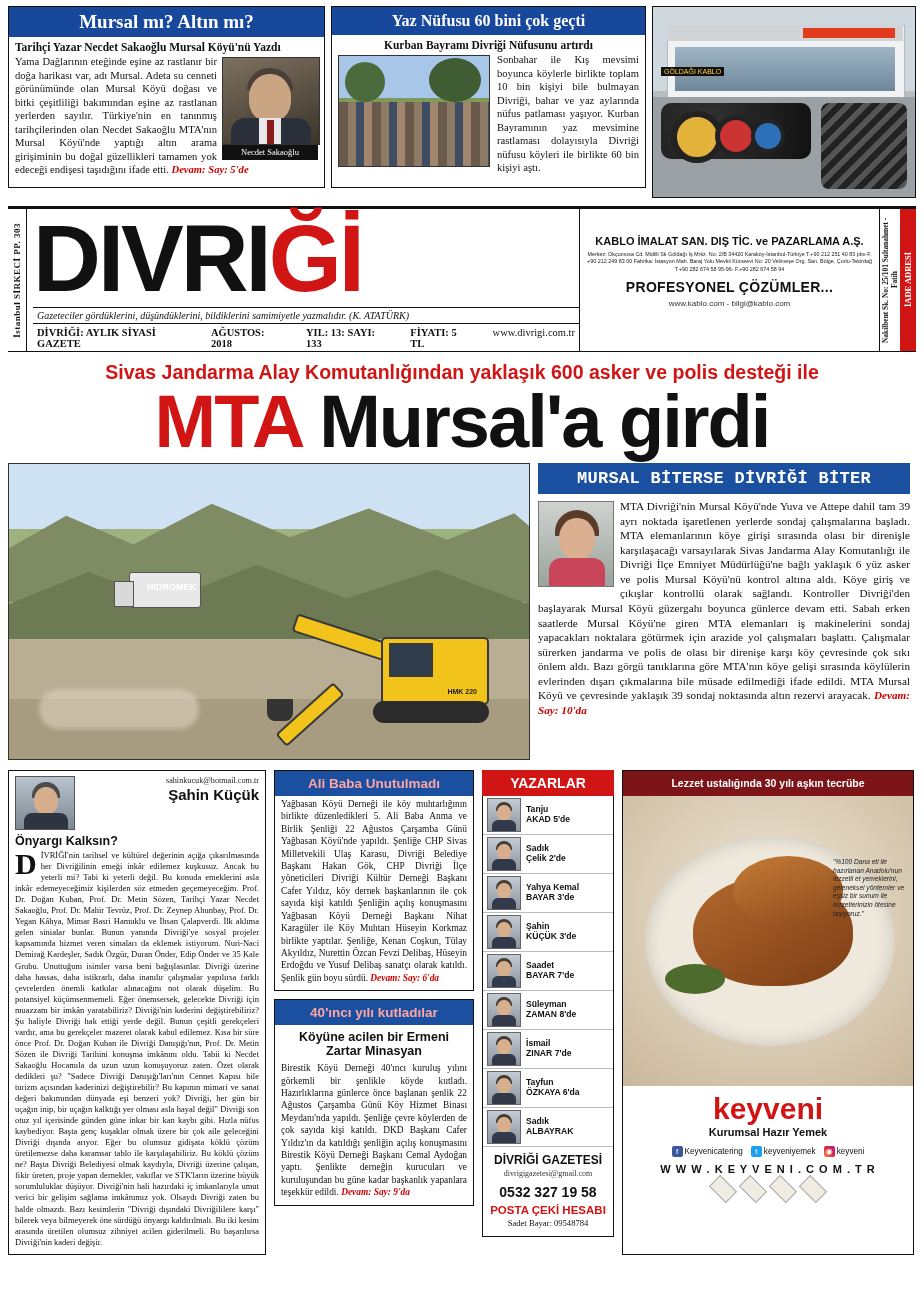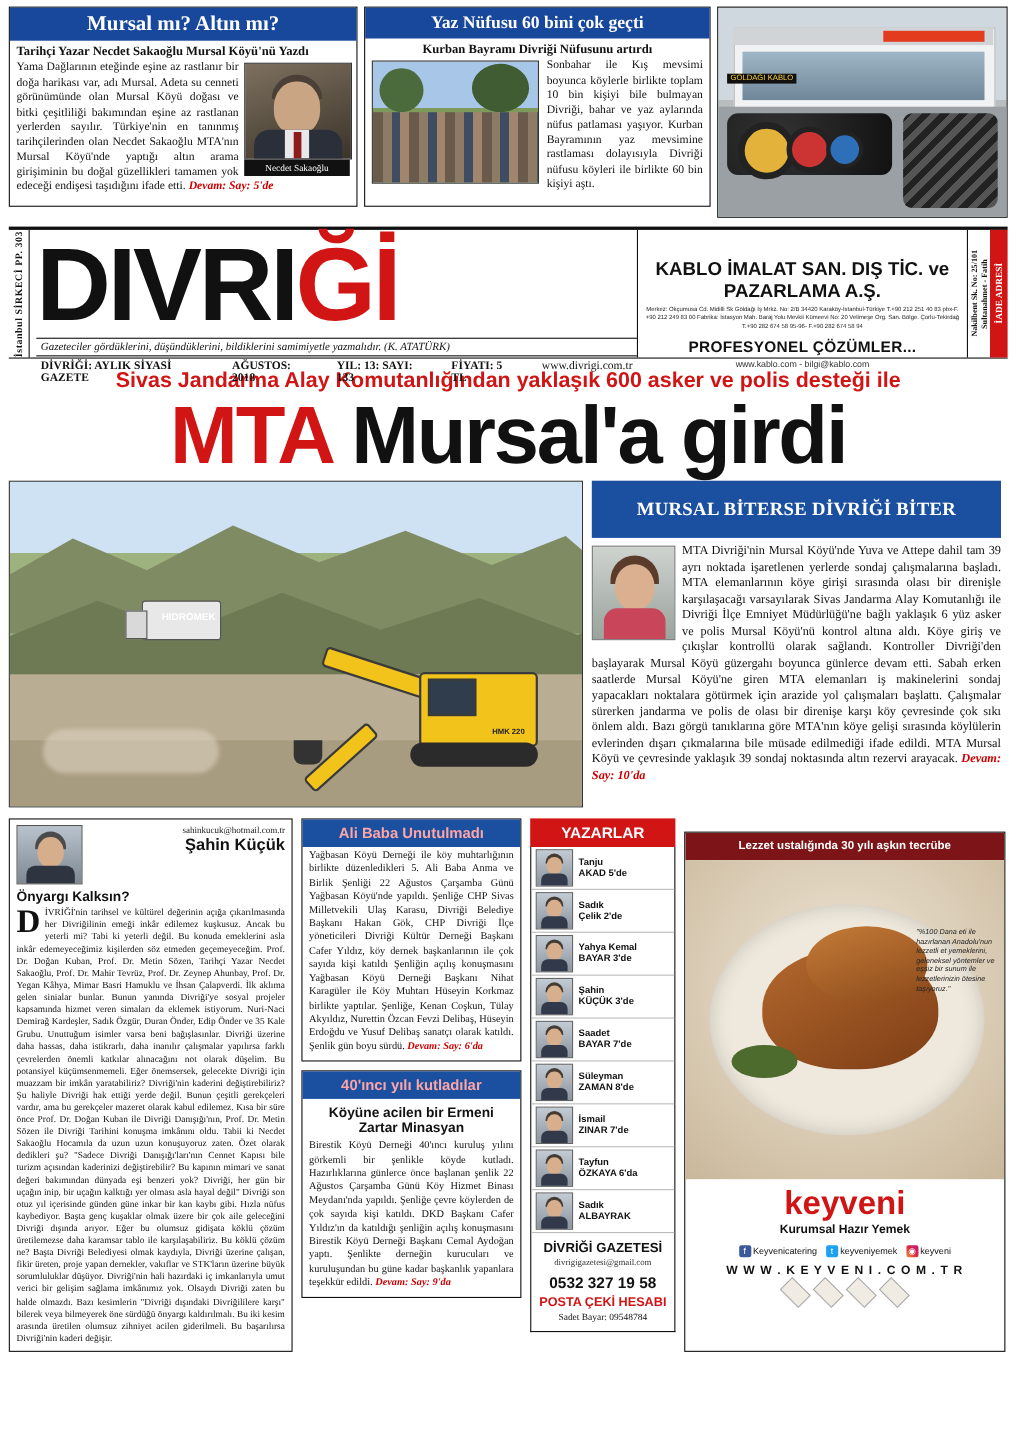--- a/index.html
+++ b/index.html
@@ -38,31 +38,31 @@
   .ad3 .win{position:absolute;left:22px;top:40px;width:220px;height:44px;background:linear-gradient(#9fb6c6,#6f8799);}
   .ad3 .ground{position:absolute;left:0;top:90px;width:264px;height:102px;background:#9aa0a3;}
   .ad3 .cable{position:absolute;left:8px;top:96px;width:150px;height:56px;background:radial-gradient(circle at 30% 40%,#333,#111);border-radius:10px;}
   .ad3 .c1{position:absolute;left:18px;top:104px;width:40px;height:40px;border-radius:50%;background:#e2b23a;border:6px solid #222;}
   .ad3 .c2{position:absolute;left:62px;top:108px;width:32px;height:32px;border-radius:50%;background:#c33;border:5px solid #222;}
   .ad3 .c3{position:absolute;left:98px;top:112px;width:26px;height:26px;border-radius:50%;background:#2d6fb8;border:4px solid #222;}
   .ad3 .roll{position:absolute;left:168px;top:96px;width:86px;height:86px;background:repeating-linear-gradient(135deg,#222 0 6px,#555 6px 12px);border-radius:8px;}
   .ad3 .lbl{position:absolute;left:8px;top:60px;background:#111;color:#ffd23f;font-size:7px;padding:1px 3px;font-family:"Liberation Sans",sans-serif;}
 
   
-  .masthead{position:relative;margin:6px 8px 0 8px;border-top:3px solid #111;border-bottom:1px solid #111;display:flex;height:120px;box-sizing:border-box;justify-content:center;}
+  .masthead{position:relative;margin:6px 8px 0 8px;border-top:3px solid #111;border-bottom:1px solid #111;display:flex;height:146px;box-sizing:border-box;justify-content:center;}
   .side-left{width:18px;border-right:1px solid #111;display:flex;align-items:center;justify-content:center;}
   .side-left span{writing-mode:vertical-rl;transform:rotate(180deg);font-size:9px;font-weight:bold;letter-spacing:.5px;}
   .name-col{flex:1;position:relative;padding:4px 0 0 6px;}
   .logo{font-family:"Liberation Sans",sans-serif;font-weight:bold;font-size:94px;line-height:.98;letter-spacing:-3px;color:#111;}
   .logo .red{color:#d11414;}
   .motto{font-size:10px;font-style:italic;border-top:1px solid #111;border-bottom:1px solid #111;padding:2px 4px;margin-top:2px;}
   .issueline{display:flex;font-size:10.5px;font-weight:bold;padding:3px 4px;gap:26px;}
   .issueline .last{margin-left:auto;font-weight:normal;}
   .ad-col{width:300px;border-left:1px solid #111;padding:4px 6px;box-sizing:border-box;font-family:"Liberation Sans",sans-serif;}
-  .ad-col .t1{font-size:17px;font-weight:bold;text-align:center;margin-top:22px;}
+  .ad-col .t1{font-size:11px;font-weight:bold;text-align:center;margin-top:22px;}
   .ad-col .t2{font-size:5.4px;line-height:1.35;text-align:center;margin-top:4px;color:#222;}
   .ad-col .t3{font-size:14px;font-weight:bold;text-align:center;margin-top:6px;letter-spacing:.3px;}
   .brandrow{display:flex;align-items:center;justify-content:center;gap:5px;margin-top:3px;}
   .brandrow .circ{width:22px;height:22px;border-radius:50%;background:#d11414;position:relative;}
   .brandrow .circ:after{content:"";position:absolute;left:6px;top:6px;width:10px;height:10px;border-radius:50%;background:#fff;}
   .brandrow .bn{font-size:21px;font-weight:bold;}
   .brandrow .bn i{color:#d11414;font-style:normal;}
   .ad-col .t4{font-size:8px;text-align:center;margin-top:4px;color:#333;}
   .side-right{width:20px;border-left:1px solid #111;display:flex;align-items:center;justify-content:center;}
   .side-right span{writing-mode:vertical-rl;transform:rotate(180deg);font-size:7.4px;font-weight:bold;text-align:center;}
@@ -89,34 +89,34 @@
   .mp-mac .arm{position:absolute;right:86px;bottom:56px;width:110px;height:15px;background:#f2c31a;border:2px solid #3a3a3a;transform:rotate(18deg);transform-origin:right center;border-radius:4px;}
   .mp-mac .arm2{position:absolute;right:150px;bottom:26px;width:74px;height:13px;background:#f2c31a;border:2px solid #3a3a3a;transform:rotate(-42deg);transform-origin:right center;border-radius:4px;}
   .mp-mac .bucket{position:absolute;right:196px;bottom:2px;width:26px;height:22px;background:#333;border-radius:0 0 8px 8px;}
   .mp-logo{position:absolute;right:52px;bottom:64px;font-size:7px;font-weight:bold;color:#222;font-family:"Liberation Sans",sans-serif;}
   .mp-logo2{position:absolute;left:138px;top:118px;font-size:9px;font-weight:bold;color:#fff;font-family:"Liberation Sans",sans-serif;}
   .mp-truck{position:absolute;left:120px;top:108px;width:70px;height:34px;background:#e8e8e8;border:1px solid #555;border-radius:3px;}
   .mp-truck .c{position:absolute;left:-16px;top:8px;width:18px;height:24px;background:#d9d9d9;border:1px solid #555;}
   .mp-dust{position:absolute;left:30px;bottom:30px;width:160px;height:40px;background:rgba(220,210,190,.6);border-radius:40px;filter:blur(2px);}
 
   .col-right{width:372px;}
-  .bluebar{background:#1b4fa0;color:#fff;font-family:Liberation Serif, serif;font-weight:bold;font-size:17px;text-align:center;padding:16px 0;letter-spacing:.3px;}
+  .bluebar{background:#1b4fa0;color:#fff;font-family:Liberation Mono, monospace;font-weight:bold;font-size:17px;text-align:center;padding:6px 0;letter-spacing:.3px;}
   .artbody{font-size:11.2px;line-height:1.3;text-align:justify;margin-top:5px;}
   .artbody .dev{color:#c00;font-weight:bold;font-style:italic;}
   .wface{float:left;width:74px;height:84px;margin:2px 6px 2px 0;background:linear-gradient(#cfd3cf,#9aa39c);border:1px solid #777;position:relative;overflow:hidden;}
   .wface .f{position:absolute;left:20px;top:16px;width:36px;height:42px;border-radius:48%;background:#dbb091;}
   .wface .h{position:absolute;left:16px;top:8px;width:44px;height:26px;border-radius:22px 22px 0 0;background:#5b3b2a;}
   .wface .b{position:absolute;left:10px;top:56px;width:56px;height:30px;background:#c9455a;border-radius:12px 12px 0 0;}
 
   
   .bottom{display:flex;gap:8px;margin:10px 8px 0 8px;}
   .bcol1{width:258px;}
   .bcol2{width:200px;}
   .bcol3{width:132px;}
-  .bcol4{width:292px;margin-top:12px;}
+  .bcol4{width:292px;}
   .bbox{border:1px solid #111;box-sizing:border-box;}
   .authorhead{display:flex;gap:6px;align-items:flex-start;padding:5px 6px 0 6px;}
   .authorphoto{width:58px;height:52px;background:linear-gradient(#b9c3cd,#7d8893);border:1px solid #555;position:relative;overflow:hidden;flex:0 0 auto;}
   .authorphoto .f{position:absolute;left:18px;top:10px;width:24px;height:28px;border-radius:48%;background:#d7ae8c;}
   .authorphoto .h{position:absolute;left:16px;top:5px;width:28px;height:16px;border-radius:14px 14px 0 0;background:#4b4b4b;}
   .authorphoto .b{position:absolute;left:8px;top:36px;width:44px;height:18px;background:#2e3440;border-radius:8px 8px 0 0;}
   .mailline{font-size:8.2px;text-align:right;color:#222;}
   .authname{font-family:"Liberation Sans",sans-serif;font-weight:bold;font-size:15px;text-align:right;margin-top:1px;}
   .authtitle{font-family:"Liberation Sans",sans-serif;font-weight:bold;font-size:12.5px;margin:4px 6px 2px 6px;}
   .coltext{font-size:8.5px;line-height:1.3;text-align:justify;padding:0 6px 6px 6px;}

